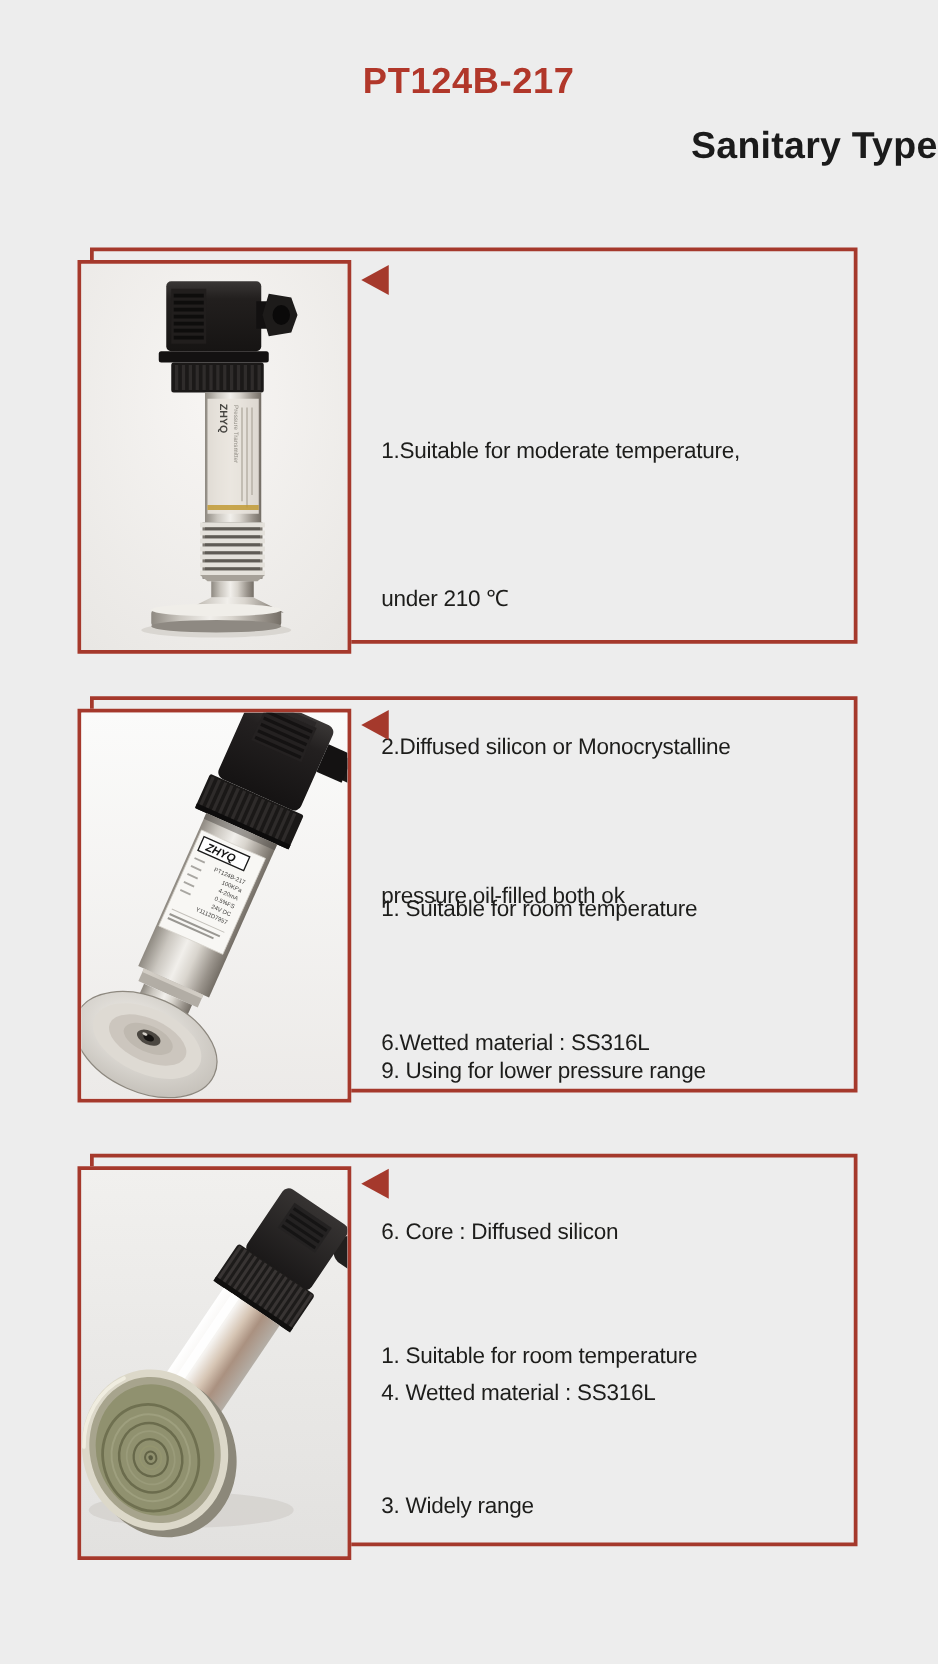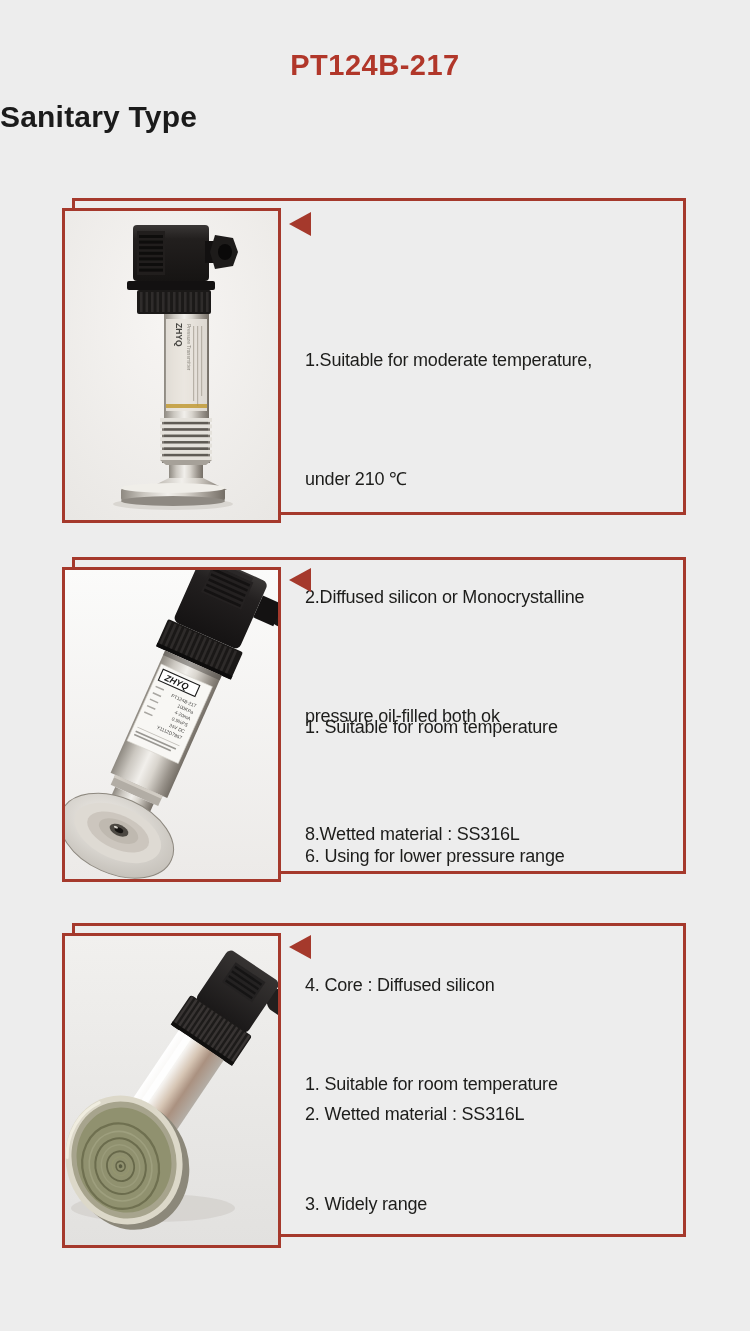--- a/index.html
+++ b/index.html
@@ -8,21 +8,21 @@
     background:#ededed;
     font-family:"Liberation Sans",sans-serif;
     color:#1d1d1b;
   }
   .page-title{
     position:absolute;top:50px;left:0;width:750px;text-align:center;
     font-size:29px;line-height:30px;font-weight:bold;color:#b1372a;
     letter-spacing:0.5px;
   }
   .page-subtitle{
-    position:absolute;top:101px;left:0;width:750px;text-align:left;
+    position:absolute;top:101px;left:0;width:750px;text-align:right;
     font-size:30px;line-height:32px;font-weight:bold;color:#1b1b1b;
     font-family:"Liberation Sans",sans-serif;
     letter-spacing:0.2px;
   }
   .section{position:absolute;left:0;width:750px;}
   .frame{
     position:absolute;left:72px;top:0;width:614px;box-sizing:border-box;
     border:3px solid #a5392c;background:transparent;
   }
   .imgbox{
@@ -155,21 +155,21 @@
     </svg>
   </div>
 
   <div class="arrow" style="top:14px;"></div>
 
   <div class="features">
     <span class="line">1.Suitable for moderate temperature,</span>
     <span class="line">under 210 ℃</span>
     <span class="line">2.Diffused silicon or Monocrystalline</span>
     <span class="line">pressure oil-filled both ok</span>
-    <span class="line">8.Wetted material : SS316L</span>
+    <span class="line">6.Wetted material : SS316L</span>
   </div>
 </div>
 
 <div class="section s2" style="top:557px;height:317px;">
   <div class="frame" style="height:317px;"></div>
 
   <div class="imgbox" style="background:#fafaf8;">
     <svg viewBox="0 0 213 309">
       <defs>
         <linearGradient id="g2bg" x1="0" y1="0" x2="0" y2="1">
@@ -261,23 +261,23 @@
           <ellipse cx="-4" cy="239.5" rx="2.2" ry="1.1" fill="#d6d2ca"></ellipse>
         </g>
       </g>
     </svg>
   </div>
 
   <div class="arrow" style="top:11px;"></div>
 
   <div class="features">
     <span class="line">1. Suitable for room temperature</span>
-    <span class="line">6. Using for lower pressure range</span>
-    <span class="line">4. Core : Diffused silicon</span>
-    <span class="line">2. Wetted material : SS316L</span>
+    <span class="line">9. Using for lower pressure range</span>
+    <span class="line">6. Core : Diffused silicon</span>
+    <span class="line">4. Wetted material : SS316L</span>
   </div>
 </div>
 
 <div class="section s3" style="top:923px;height:314px;">
   <div class="frame" style="height:314px;"></div>
 
   <div class="imgbox" style="background:#eeedeb;">
     <svg viewBox="0 0 213 309">
       <defs>
         <linearGradient id="g3bg" x1="0" y1="0" x2="0" y2="1">

